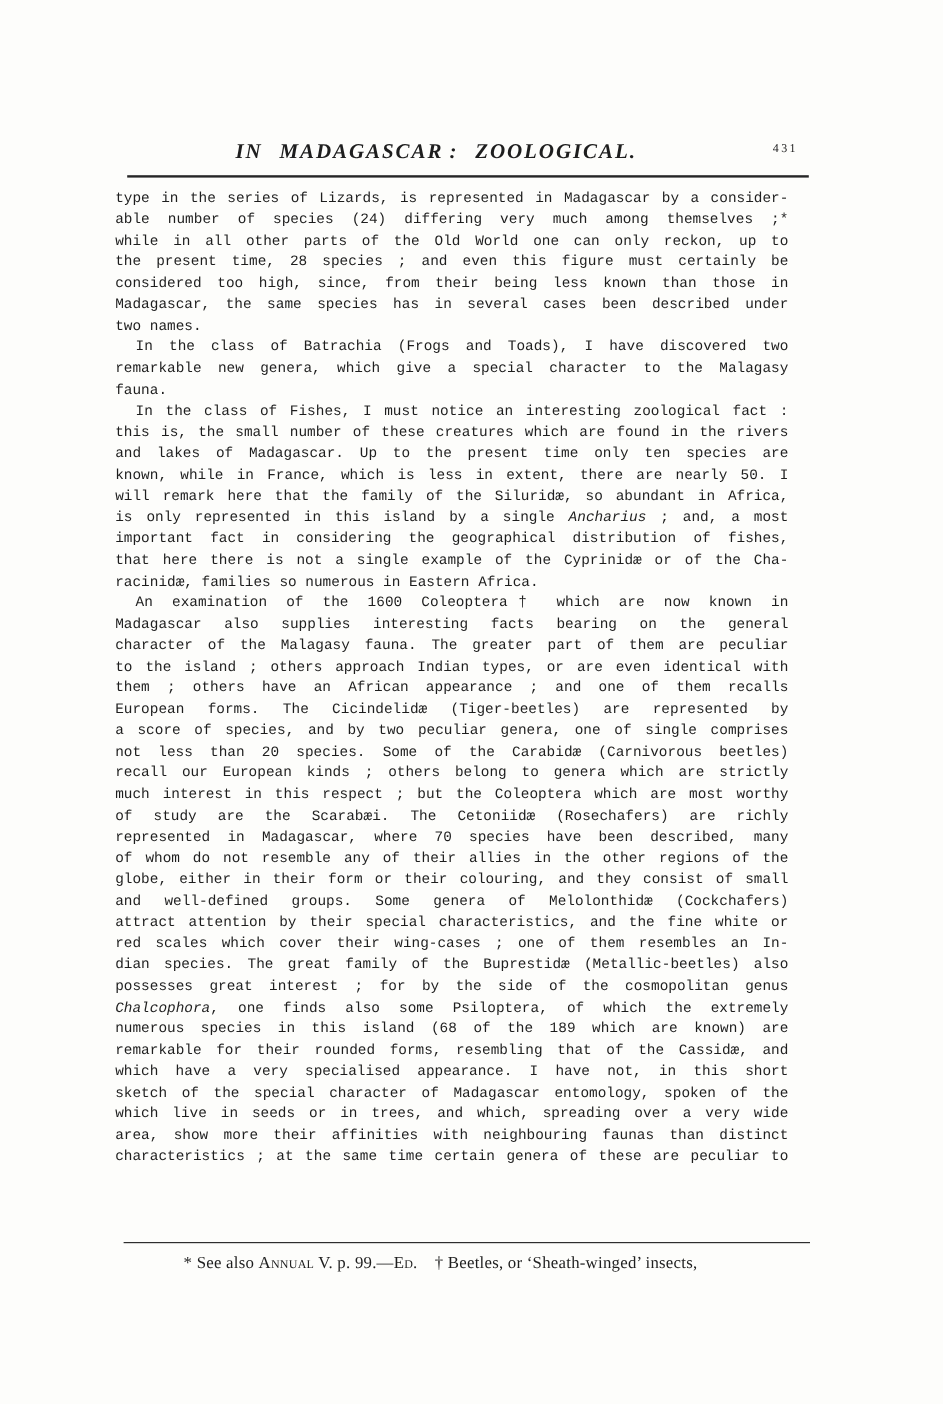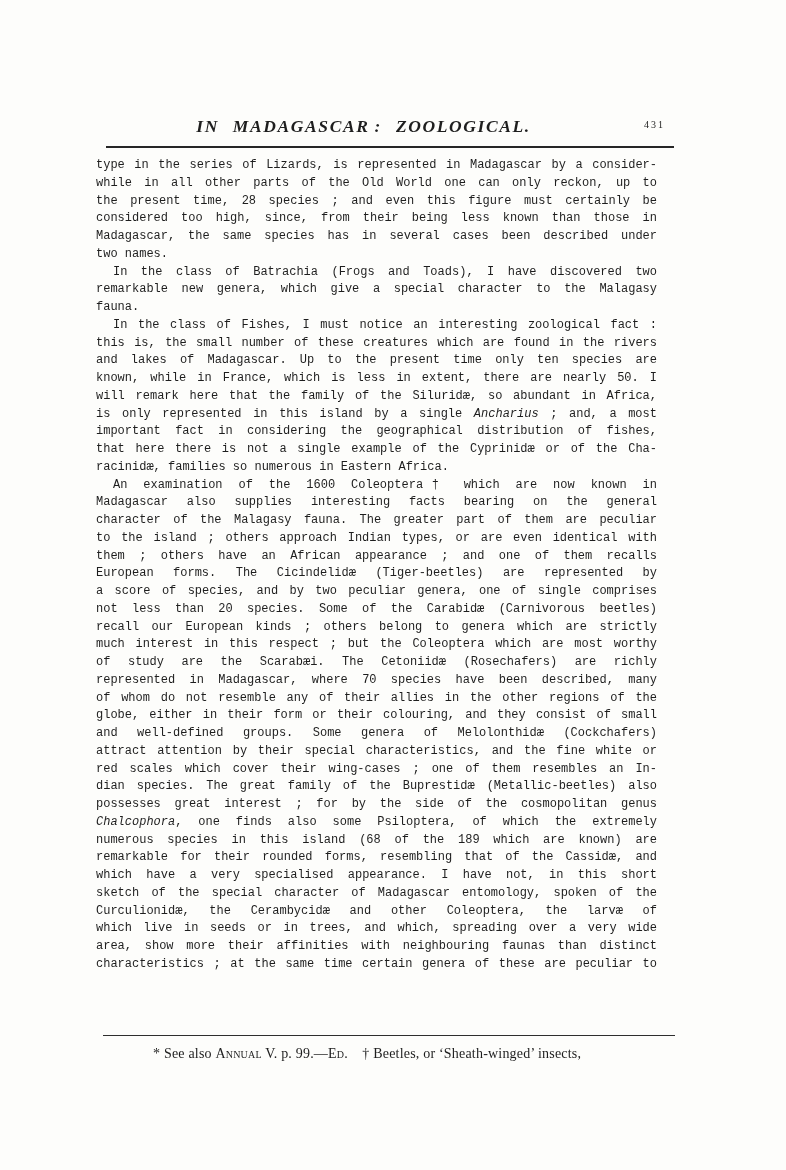--- a/index.html
+++ b/index.html
@@ -81,20 +81,21 @@
 
 <div class="sheet" style="--paper: #fdfdfb; --ink: #1e1e1e;">
   <div class="running-header">
     <div class="page-heading">IN MADAGASCAR : ZOOLOGICAL.</div>
     <div class="page-number">431</div>
   </div>
   <div class="header-rule"></div>
   <div class="body-text">
       <div class="para">
         <div class="line"><span>type in the series of Lizards, is represented in Madagascar by a consider-</span></div>
+        <div class="line"><span>able number of species (24) differing very much among themselves ;*</span></div>
         <div class="line"><span>while in all other parts of the Old World one can only reckon, up to</span></div>
         <div class="line"><span>the present time, 28 species ; and even this figure must certainly be</span></div>
         <div class="line"><span>considered too high, since, from their being less known than those in</span></div>
         <div class="line"><span>Madagascar, the same species has in several cases been described under</span></div>
         <div class="line noj"><span>two names.</span></div>
       </div>
       <div class="para indent">
         <div class="line"><span>In the class of Batrachia (Frogs and Toads), I have discovered two</span></div>
         <div class="line"><span>remarkable new genera, which give a special character to the Malagasy</span></div>
         <div class="line noj"><span>fauna.</span></div>
@@ -128,21 +129,20 @@
         <div class="line"><span>and well-defined groups. Some genera of Melolonthidæ (Cockchafers)</span></div>
         <div class="line"><span>attract attention by their special characteristics, and the fine white or</span></div>
         <div class="line"><span>red scales which cover their wing-cases ; one of them resembles an In-</span></div>
         <div class="line"><span>dian species. The great family of the Buprestidæ (Metallic-beetles) also</span></div>
         <div class="line"><span>possesses great interest ; for by the side of the cosmopolitan genus</span></div>
         <div class="line"><span class="it">Chalcophora</span><span>, one finds also some Psiloptera, of which the extremely</span></div>
         <div class="line"><span>numerous species in this island (68 of the 189 which are known) are</span></div>
         <div class="line"><span>remarkable for their rounded forms, resembling that of the Cassidæ, and</span></div>
         <div class="line"><span>which have a very specialised appearance. I have not, in this short</span></div>
         <div class="line"><span>sketch of the special character of Madagascar entomology, spoken of the</span></div>
-        <div class="line"><span>Curculionidæ, the Cerambycidæ and other Coleoptera, the larvæ of</span></div>
         <div class="line"><span>which live in seeds or in trees, and which, spreading over a very wide</span></div>
         <div class="line"><span>area, show more their affinities with neighbouring faunas than distinct</span></div>
         <div class="line"><span>characteristics ; at the same time certain genera of these are peculiar to</span></div>
       </div>
     </div>
   <div class="footnote-rule"></div>
   <div class="footnote">
       <div class="para">
         <div class="line noj"><span>* See also </span><span class="sc">Annual</span><span> V. p. 99.—</span><span class="sc">Ed.</span><span>  † Beetles, or ‘Sheath-winged’ insects,</span></div>
       </div>

